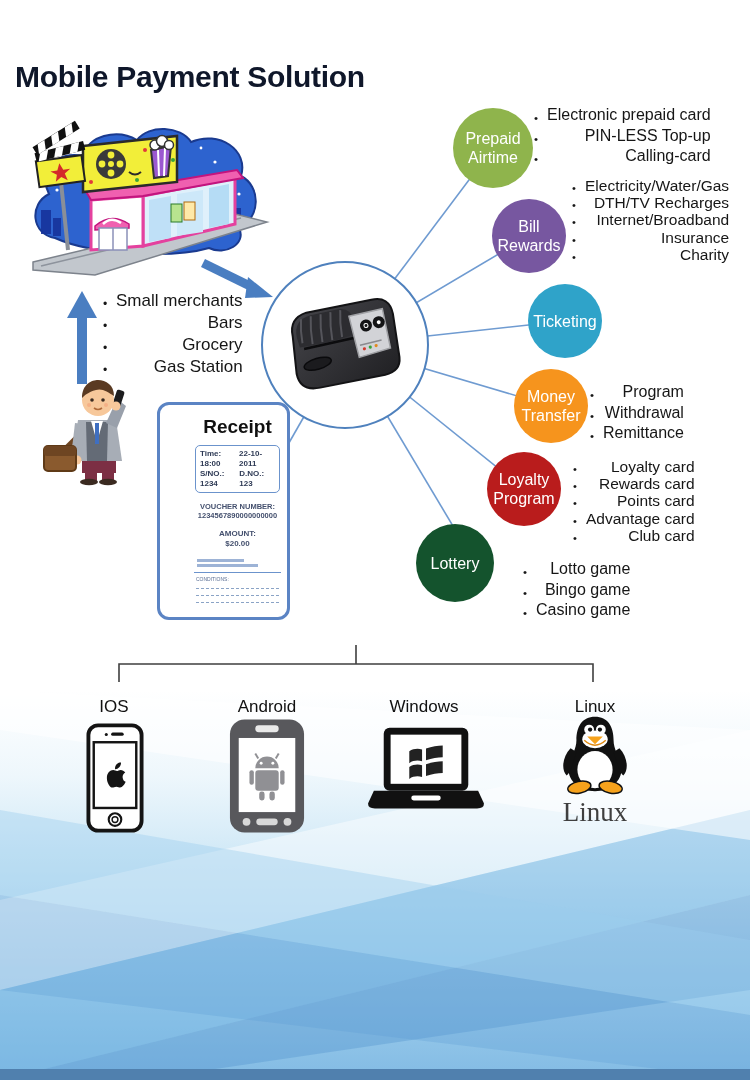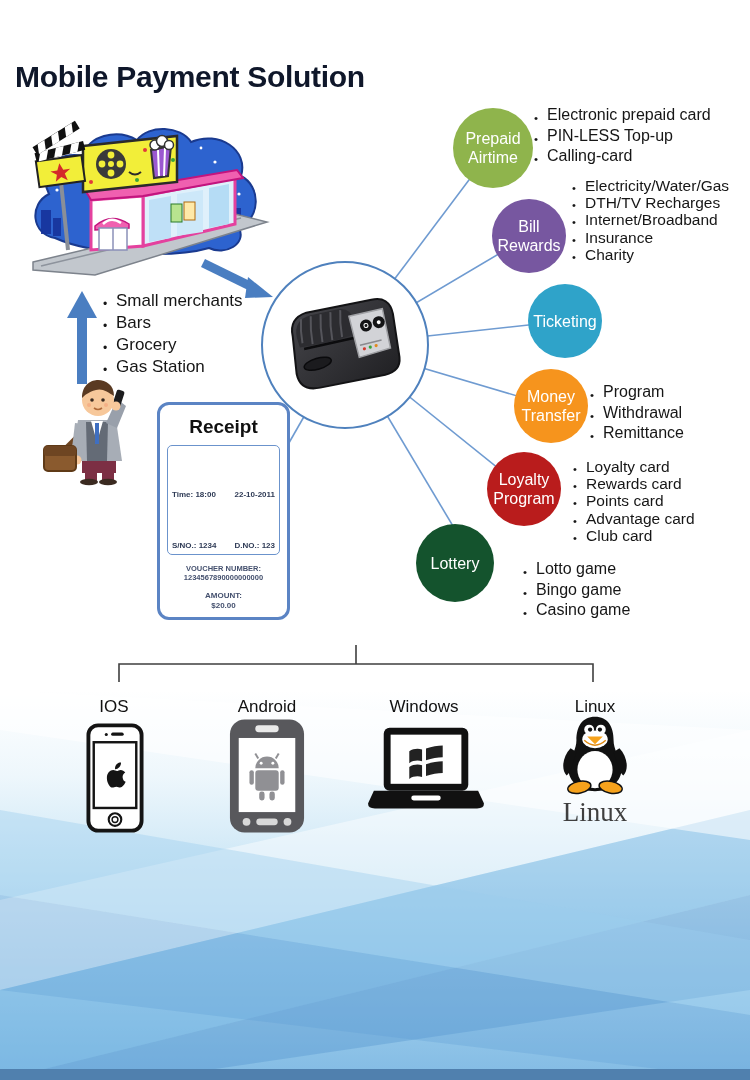--- a/index.html
+++ b/index.html
@@ -25,38 +25,39 @@
     background:#fff;border:2px solid #4f81bd;z-index:3;
     display:flex;align-items:center;justify-content:center;box-sizing:border-box;
   }
   
   .bubble{
     border-radius:50%;color:#fff;display:flex;flex-direction:column;
     align-items:center;justify-content:center;text-align:center;
     font-size:16px;line-height:19px;z-index:4;
   }
   
-  ul.blist{list-style:none;margin:0;padding:0;color:#161616;z-index:4;}
+  ul.blist{list-style:none;margin:0;padding:0;color:#161616;z-index:4;text-align:right;}
   ul.blist li{position:relative;padding-left:13px;white-space:nowrap;}
   ul.blist li::before{content:"\2022";position:absolute;left:0;top:0;font-size:0.72em;transform:translateY(0.25em);}
   .list-loose{font-size:16px;line-height:20.5px;}
   .list-tight{font-size:15.5px;line-height:17.2px;}
   .merchants{font-size:17px;line-height:22px;}
   
   .receipt{
     left:157px;top:402px;width:133px;height:218px;background:#fff;
     border:3px solid #5b84c4;border-radius:12px;box-sizing:border-box;z-index:4;
     overflow:hidden;
+    padding-left:28px;
   }
   .r-title{text-align:center;font-size:19px;font-weight:bold;color:#101010;margin-top:11px;}
   .r-box{
     margin:7px 7px 0 7px;border:1.5px solid #6b93cc;border-radius:5px;
     padding:3px 4px;font-size:8px;font-weight:bold;color:#2e3a55;
   }
-  .r-row{display:flex;justify-content:space-between;line-height:10px;margin-top:41px;}
+  .r-row{display:flex;justify-content:space-between;line-height:10px;}
   .r-voucher{margin-top:9px;text-align:center;font-size:7.5px;font-weight:bold;color:#44506e;line-height:9px;}
   .r-amount{margin-top:9px;text-align:center;font-size:8px;font-weight:bold;color:#44506e;line-height:10px;}
   .fineprint{margin:10px 0 0 9px;}
   .fineprint div{height:2.5px;background:#9db3d6;margin-bottom:2.5px;}
   .r-sep{border-top:1.2px solid #6b93cc;margin:5px 6px 0 6px;}
   .r-cond{margin:3px 8px 0 8px;font-size:5px;color:#5b6f95;}
   .r-cond .dash{border-bottom:1px dashed #8aa3c6;height:4px;margin-top:2px;}
   
   .plabel{font-size:17px;color:#111;transform:translateX(-50%);z-index:4;white-space:nowrap;}
   .linux-wordmark{

